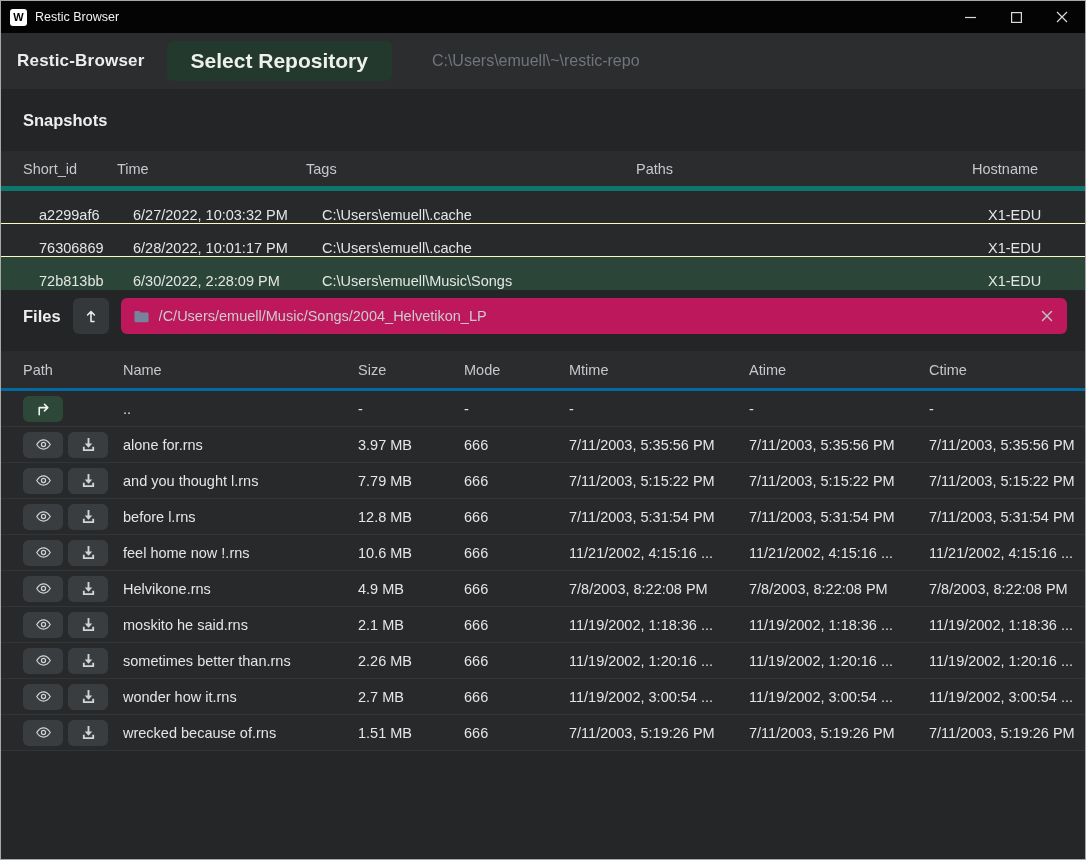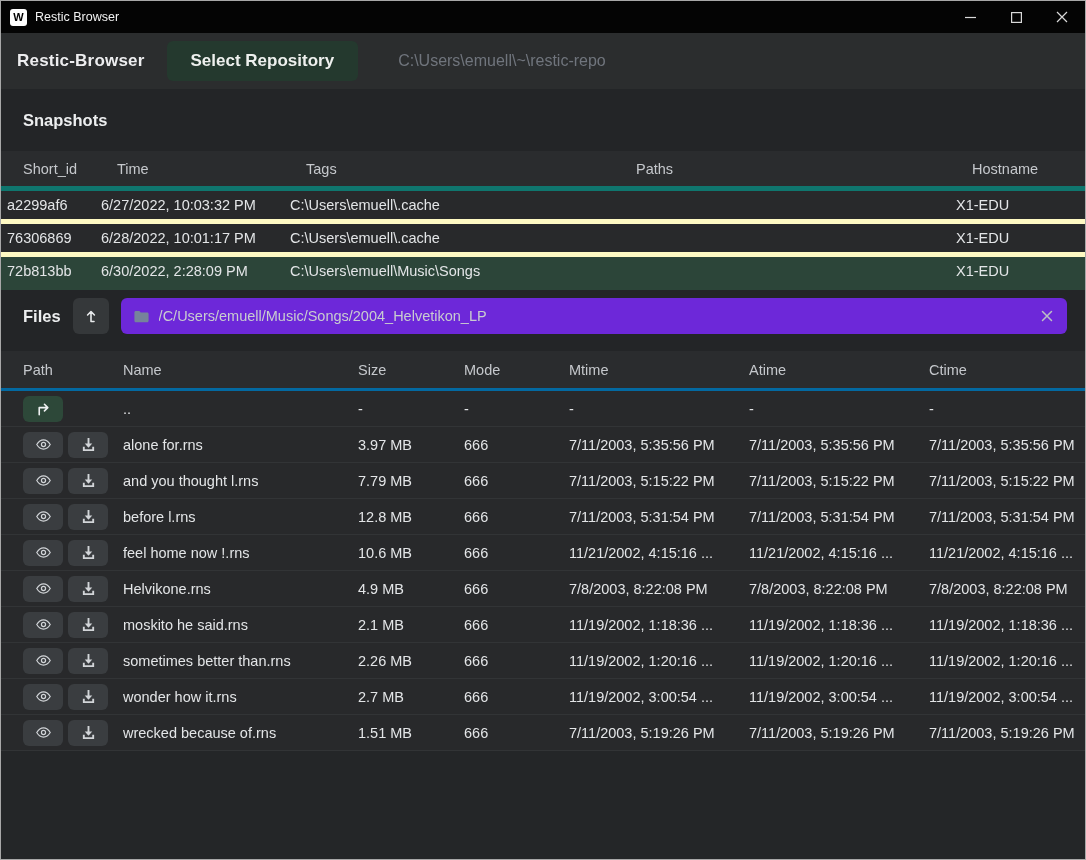--- a/index.html
+++ b/index.html
@@ -13,37 +13,37 @@
   .titlebar{height:32px;background:#040404;display:flex;align-items:center;padding-left:9px;flex:0 0 auto;}
   .logo{width:17px;height:17px;background:#fff;border-radius:3px;display:flex;align-items:center;justify-content:center;
         font-weight:bold;font-size:11px;color:#000;margin-right:8px;}
   .win-title{font-size:12.5px;color:#f2f2f2;}
   .win-controls{margin-left:auto;display:flex;height:100%;}
   .win-btn{width:46px;height:100%;display:flex;align-items:center;justify-content:center;cursor:default;}
   
   .header{height:56px;background:#2b2d2e;display:flex;align-items:center;padding:0 16px;flex:0 0 auto;}
   .app-title{font-size:17px;font-weight:bold;color:#ededef;letter-spacing:.2px;}
   .select-btn{margin-left:22px;height:40px;padding:0 24px;background:#24392e;border:none;border-radius:6px;
-              color:#eef0ee;font-weight:bold;font-size:17px;font-family:inherit;cursor:pointer;}
+              color:#eef0ee;font-weight:bold;font-size:21px;font-family:inherit;cursor:pointer;}
   .repo-path{margin-left:40px;font-size:16px;color:#70757d;white-space:nowrap;overflow:hidden;}
   
   .section-title-band{height:62px;background:#232527;display:flex;align-items:center;padding:0 22px;flex:0 0 auto;}
   .section-title{font-size:16.5px;font-weight:bold;color:#eceeef;}
   
   .snap-header{height:40px;background:#2a2c2e;display:flex;align-items:center;padding-left:22px;
                font-size:14.5px;color:#c5c8cc;border-bottom:5px solid #0f766e;flex:0 0 auto;box-sizing:border-box;}
-  .snap-row{height:33px;background:#28292b;display:flex;align-items:center;padding-left:6px;
-            font-size:14.5px;border-bottom:5px solid #fef9c3;box-sizing:border-box;}
+  .snap-row{height:33px;background:#28292b;display:flex;align-items:flex-end;padding-left:38px;
+            font-size:14.5px;border-bottom:1px solid #fef9c3;box-sizing:border-box;}
   .snap-row.selected{background:#2c4539;border-bottom-color:#2c4539;}
   .c{white-space:nowrap;overflow:hidden;}
   .col-sid{width:94px;}  .col-stime{width:189px;} .col-spaths{width:336px;} .col-stags{width:330px;} .col-shost{flex:1;}
   
   .files-bar{height:52px;background:#232527;display:flex;align-items:center;padding:0 18px 0 22px;gap:12px;flex:0 0 auto;box-sizing:border-box;}
   .up-dir-btn{width:36px;height:36px;border-radius:6px;background:#35383a;border:none;display:flex;align-items:center;justify-content:center;cursor:pointer;flex:0 0 auto;}
-  .path-bar{flex:1;height:36px;border-radius:6px;background:#6d28d9;display:flex;align-items:center;padding:0 12px;gap:9px;box-sizing:border-box;cursor:text;}
+  .path-bar{flex:1;height:36px;border-radius:6px;background:#be185d;display:flex;align-items:center;padding:0 12px;gap:9px;box-sizing:border-box;cursor:text;}
   .path-text{font-size:14.5px;color:#c9ccd0;flex:1;white-space:nowrap;overflow:hidden;}
   .path-clear{background:none;border:none;display:flex;align-items:center;justify-content:center;cursor:pointer;padding:2px;}
   .spacer9{height:9px;background:#232527;flex:0 0 auto;}
   
   .files-header{height:40px;background:#2a2c2e;display:flex;align-items:center;padding-left:22px;
                 font-size:14.5px;color:#c5c8cc;border-bottom:3px solid #0369a1;flex:0 0 auto;box-sizing:border-box;}
   .file-row{height:36px;background:#28292b;display:flex;align-items:center;padding-left:22px;
             font-size:14.5px;border-bottom:1px solid #323436;box-sizing:border-box;}
   .col-facts{width:100px;display:flex;gap:5px;align-items:center;}
   .col-fname{width:211px;} .col-fsize{width:106px;margin-left:24px;} .col-fmode{width:105px;}

